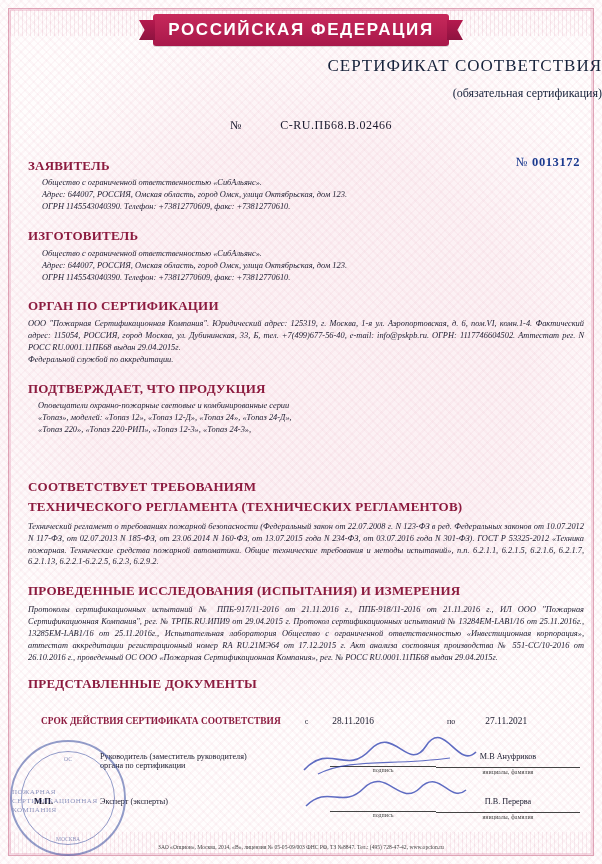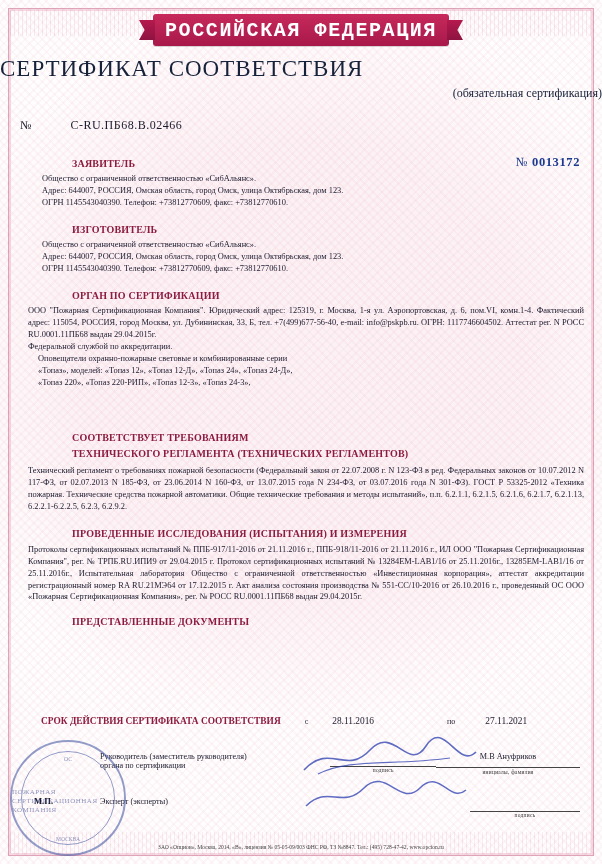--- a/index.html
+++ b/index.html
@@ -38,55 +38,55 @@
   .ribbon{
     position:absolute;left:50%;transform:translateX(-50%);
     top:14px;
     width:296px;height:32px;
     background:linear-gradient(#c7295b,#a8184a);
     border-radius:3px;
     display:flex;align-items:center;justify-content:center;
     box-shadow:0 1px 0 rgba(0,0,0,.15);
   }
   .ribbon span{
-    color:#ffffff;font-weight:bold;letter-spacing:1.6px;font-size:20px;
-    font-family:Liberation Mono, monospace;
+    color:#ffffff;font-weight:bold;letter-spacing:1.6px;font-size:17px;
+    font-family:Liberation Sans, sans-serif;
   }
   .ribbon:before,.ribbon:after{
     content:"";position:absolute;top:6px;width:16px;height:20px;
     background:linear-gradient(#b5194e,#8e1340);
   }
   .ribbon:before{left:-14px;clip-path:polygon(0 0,100% 0,100% 100%,0 100%,35% 50%);}
   .ribbon:after{right:-14px;clip-path:polygon(0 0,100% 0,65% 50%,100% 100%,0 100%);}
 
   .title{
-    position:absolute;top:56px;left:0;right:0;text-align:left;
-    font-size:23px;letter-spacing:1px;color:#16213a;
+    position:absolute;top:56px;left:0;right:0;text-align:right;
+    font-size:17px;letter-spacing:1px;color:#16213a;
   }
   .subtitle{
     position:absolute;top:86px;left:0;right:0;text-align:right;
     font-size:12px;color:#16213a;
   }
 
   .numline{
-    position:absolute;top:118px;left:0;right:0;text-align:left;font-size:12px;padding-left:20px;
+    position:absolute;top:118px;left:0;right:0;text-align:center;font-size:12px;padding-left:20px;
   }
   .numline .no{margin-right:36px;}
   .numline .cert-no{letter-spacing:.5px;}
 
   .content{
     position:absolute;left:28px;right:22px;top:148px;
     font-size:8.4px;line-height:1.42;
   }
   .sec-head{
-    color:#8c1b3f;font-weight:bold;font-size:10px;letter-spacing:.2px;
-    margin-top:9px;margin-bottom:2px;margin-left:44px;
+    color:#8c1b3f;font-weight:bold;font-size:13px;letter-spacing:.2px;
+    margin-top:9px;margin-bottom:2px;
   }
   .body-line{margin:0;padding:0 0 0 14px;}
-  .body-block{padding-left:14px;}
+  .body-block{padding-left:14px;font-style:italic;}
   .justify{text-align:justify;}
 
   .blank-number{
     position:absolute;right:22px;top:155px;
     color:#1b3a8f;font-weight:bold;font-size:12.5px;letter-spacing:.6px;
   }
   .blank-number .sym{font-weight:normal;}
 
   .okp-box{
     position:absolute;right:22px;top:378px;width:168px;font-size:8.6px;
@@ -187,20 +187,21 @@
       <div class="body-line" style="padding-left:0">Адрес: 644007, РОССИЯ, Омская область, город Омск, улица Октябрьская, дом 123.</div>
       <div class="body-line" style="padding-left:0">ОГРН 1145543040390. Телефон: +73812770609, факс: +73812770610.</div>
     </div>
 
     <div class="sec-head" style="margin-top:14px">ОРГАН ПО СЕРТИФИКАЦИИ</div>
     <div class="body-block justify" style="padding-left:0;width:556px">
       <div>ООО "Пожарная Сертификационная Компания". Юридический адрес: 125319, г. Москва, 1-я ул. Аэропортовская, д. 6, пом.VI, комн.1-4. Фактический адрес: 115054, РОССИЯ, город Москва, ул. Дубининская, 33, Б, тел. +7(499)677-56-40, e-mail: info@pskpb.ru. ОГРН: 1117746604502. Аттестат рег. N РОСС RU.0001.11ПБ68 выдан 29.04.2015г.</div>
       <div>Федеральной службой по аккредитации.</div>
     </div>
 
+    <div class="sec-head" style="margin-top:14px">ПОДТВЕРЖДАЕТ, ЧТО ПРОДУКЦИЯ</div>
     <div class="body-block" style="padding-left:10px;width:330px">
       <div>Оповещатели охранно-пожарные световые и комбинированные серии</div>
       <div>«Топаз», моделей: «Топаз 12», «Топаз 12-Д», «Топаз 24», «Топаз 24-Д»,</div>
       <div>«Топаз 220», «Топаз 220-РИП», «Топаз 12-3», «Топаз 24-3»,</div>
     </div>
 
     <div class="sec-head" style="margin-top:42px">СООТВЕТСТВУЕТ ТРЕБОВАНИЯМ</div>
     <div class="sec-head" style="margin-top:0">ТЕХНИЧЕСКОГО РЕГЛАМЕНТА (ТЕХНИЧЕСКИХ РЕГЛАМЕНТОВ)</div>
     <div class="body-block justify" style="padding-left:0;width:556px;margin-top:4px">Технический регламент о требованиях пожарной безопасности (Федеральный закон от 22.07.2008 г. N 123-ФЗ в ред. Федеральных законов от 10.07.2012 N 117-ФЗ, от 02.07.2013 N 185-ФЗ, от 23.06.2014 N 160-ФЗ, от 13.07.2015 года N 234-ФЗ, от 03.07.2016 года N 301-ФЗ). ГОСТ Р 53325-2012 «Техника пожарная. Технические средства пожарной автоматики. Общие технические требования и методы испытаний», п.п. 6.2.1.1, 6.2.1.5, 6.2.1.6, 6.2.1.7, 6.2.1.13, 6.2.2.1-6.2.2.5, 6.2.3, 6.2.9.2.</div>
 
@@ -239,20 +240,24 @@
     </div>
 
     <div class="sig-row" style="margin-top:22px">
       <div class="sig-left">
         <div>Эксперт (эксперты)</div>
       </div>
       <div class="sig-mid">
         <div class="sig-line"></div>
         <div class="sig-cap">подпись</div>
       </div>
+      <div class="sig-right">
+        <div>П.В. Перерва</div>
+        <div class="sig-cap" style="margin-top:6px;border-top:1px solid #444;padding-top:1px">инициалы, фамилия</div>
+      </div>
     </div>
   </div>
 
   <div class="mp">М.П.</div>
 
   <div class="stamp">
     <div class="st-top">ОС</div>
     <div class="st-txt">ПОЖАРНАЯ<br>СЕРТИФИКАЦИОННАЯ<br>КОМПАНИЯ</div>
     <div class="st-bot">МОСКВА</div>
   </div>

